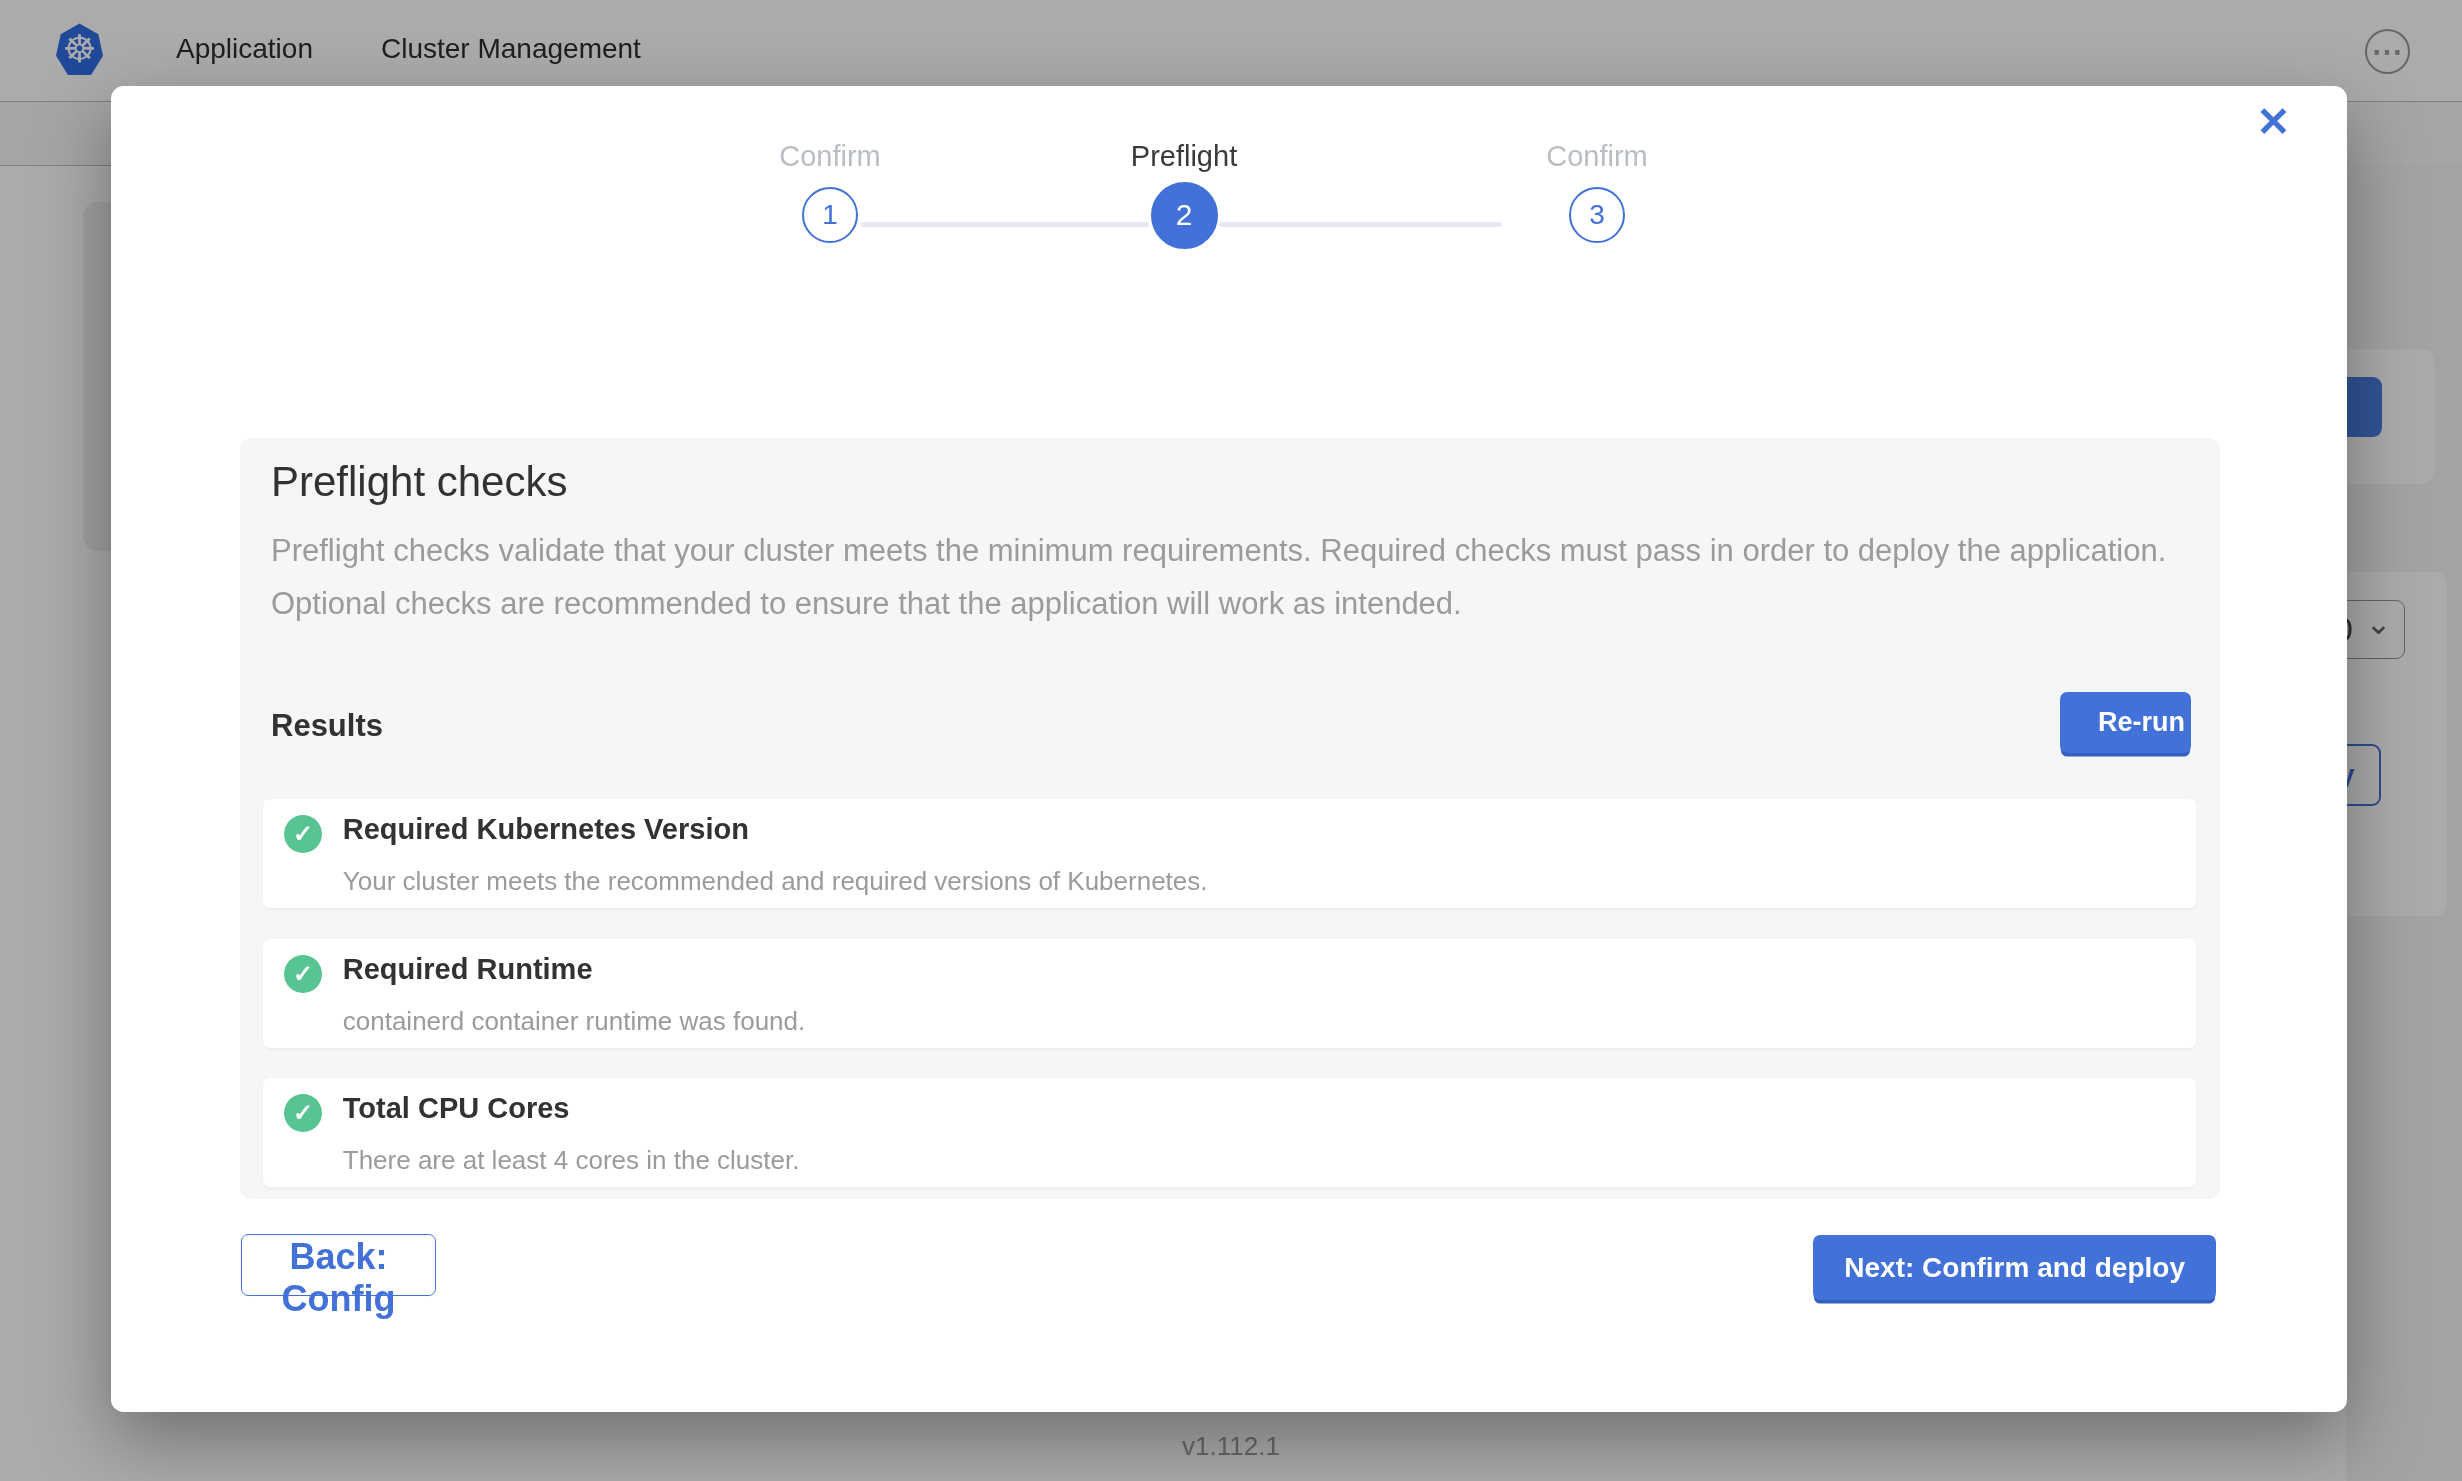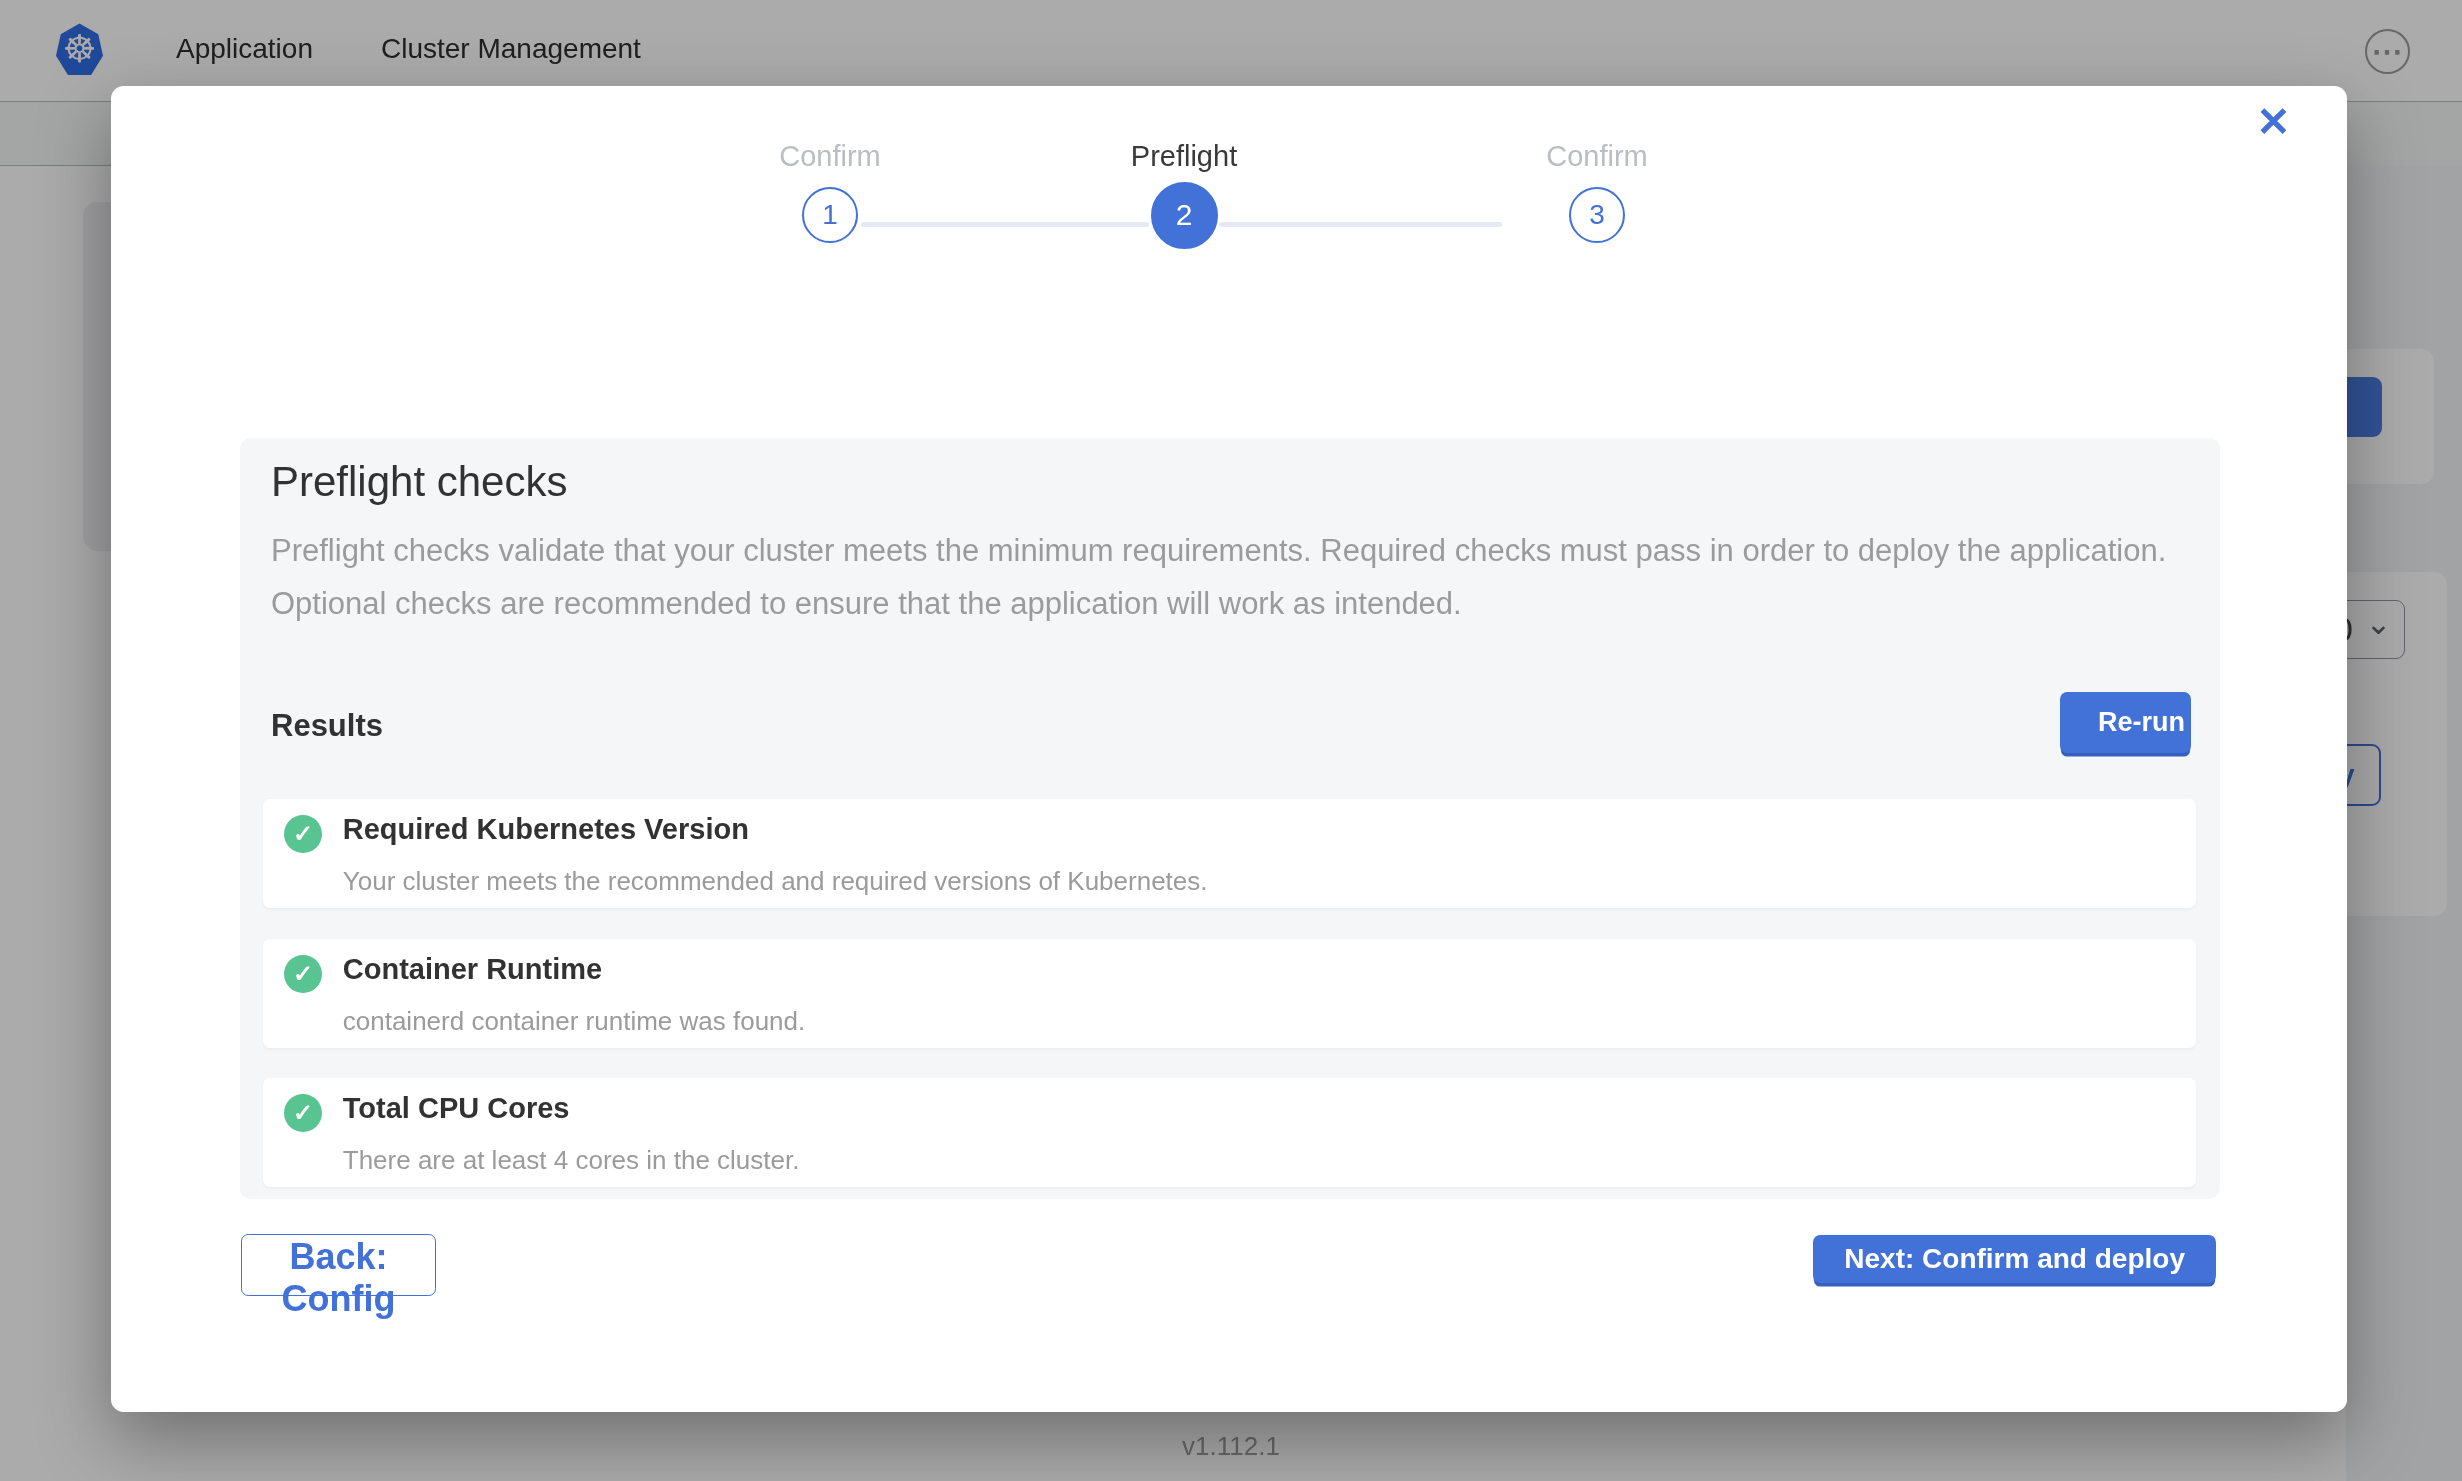--- a/index.html
+++ b/index.html
@@ -82,21 +82,21 @@
   .check-badge{width:38px;height:38px;border-radius:50%;background:#58c491;color:#fff;display:flex;
     align-items:center;justify-content:center;font-size:24px;font-weight:bold;flex:0 0 auto;margin-top:1.8px;}
   .check-text{margin-left:20.7px;}
   .check-title{font-size:29px;font-weight:bold;color:#323232;}
   .check-desc{font-size:26px;color:#9b9b9b;margin-top:20px;}
 
   
   .back-btn{position:absolute;left:130px;top:1148px;width:195px;height:62px;background:#fff;
     border:1.8px solid #4271d8;border-radius:7.2px;color:#4271d8;font-size:36px;font-weight:bold;
     font-family:"Liberation Sans",sans-serif;cursor:pointer;box-sizing:border-box;}
-  .next-btn{position:absolute;right:131px;top:1149px;height:48px;padding:0 31px;background:#4271d8;
+  .next-btn{position:absolute;right:131px;top:1149px;height:65px;padding:0 31px;background:#4271d8;
     border:none;border-radius:7.2px;color:#fff;font-size:28px;font-weight:bold;
     font-family:"Liberation Sans",sans-serif;cursor:pointer;box-shadow:0 4.5px 0 -0.9px #3560c0;}
 </style>
 </head>
 <body>
 
 <div class="page">
 
   <div class="underlay">
     <div class="topnav">
@@ -164,21 +164,21 @@
           <div class="check-title">Required Kubernetes Version</div>
           <div class="check-desc">Your cluster meets the recommended and required versions of Kubernetes.</div>
         </div>
       </div>
 
       <div class="check-item i1">
         <div class="check-badge">
           <span>✓</span>
         </div>
         <div class="check-text">
-          <div class="check-title">Container Runtime</div>
+          <div class="check-title">Required Runtime</div>
           <div class="check-desc">containerd container runtime was found.</div>
         </div>
       </div>
 
       <div class="check-item i2">
         <div class="check-badge">
           <span>✓</span>
         </div>
         <div class="check-text">
           <div class="check-title">Total CPU Cores</div>

